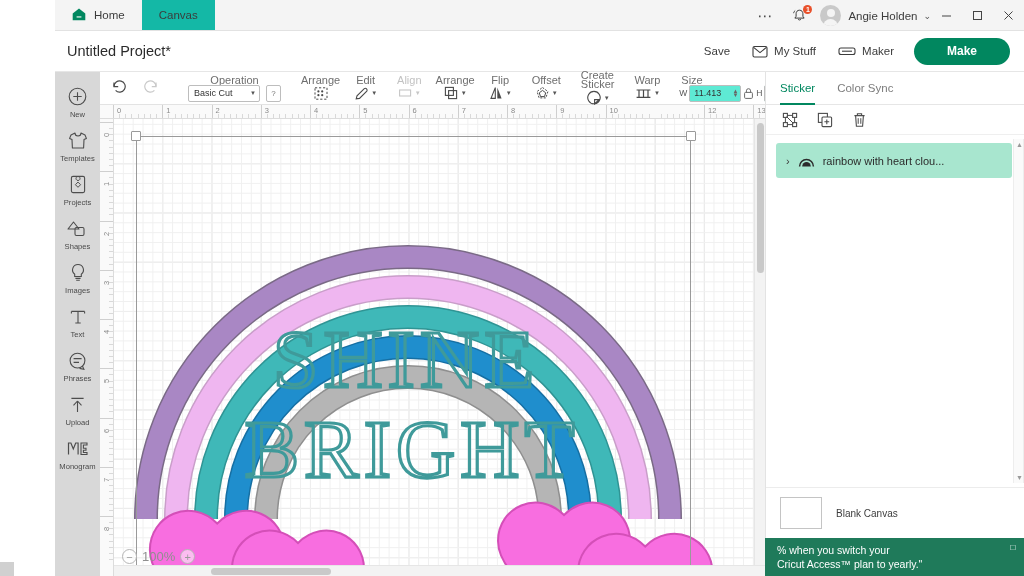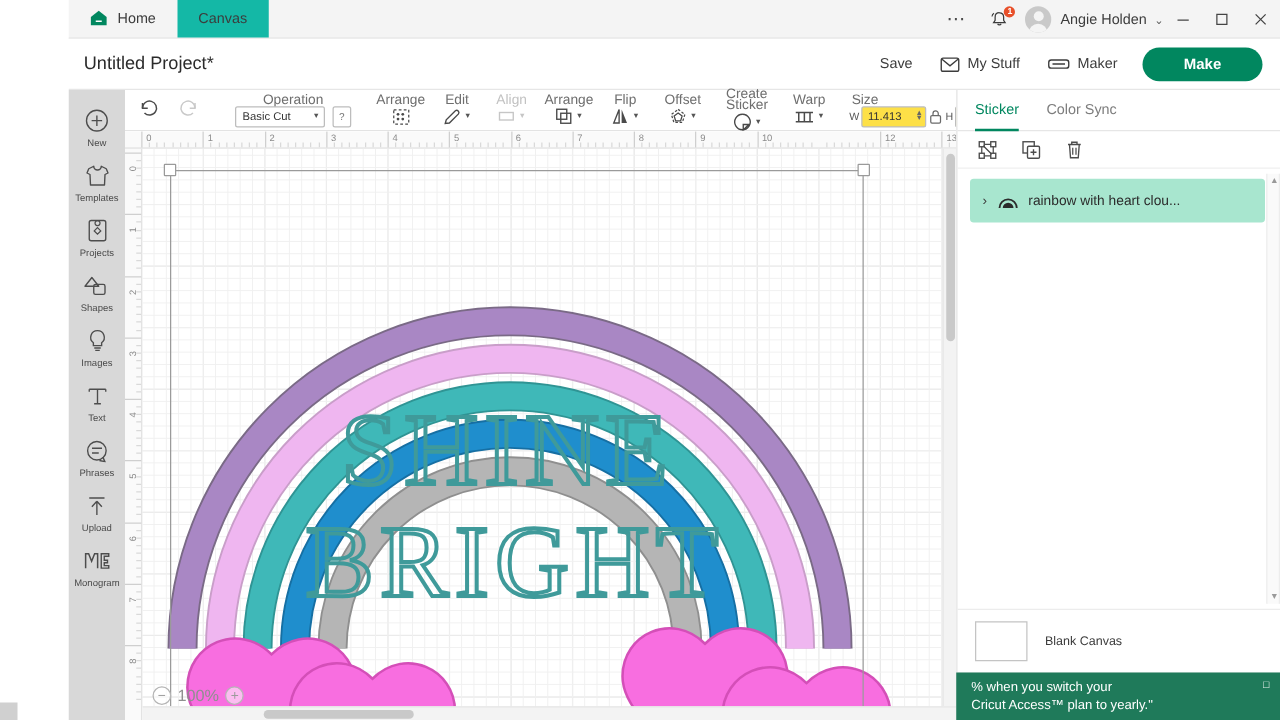--- a/index.html
+++ b/index.html
@@ -94,21 +94,21 @@
     width: 72px; justify-content: space-between; cursor: pointer;
   }
   .op-help {
     width: 15px; height: 17px; border: 1px solid #bdbdbd; border-radius: 2px;
     font-size: 8px; color: #777; display: flex; align-items: center; justify-content: center;
     margin-left: 4px; background: #fff; cursor: pointer;
   }
   .size-grp { display: flex; align-items: center; gap: 4px; }
   .size-field {
     display: flex; align-items: center; border: 1px solid #bdbdbd; border-radius: 2px;
-    height: 17px; background: #fde047; padding: 0 2px 0 4px; font-size: 9px; color: #333; width: 52px;
+    height: 17px; background: #5eead4; padding: 0 2px 0 4px; font-size: 9px; color: #333; width: 52px;
   }
   .size-field .v { flex: 1; }
   .spin { display: flex; flex-direction: column; line-height: 4px; font-size: 6px; color: #666; }
   .size-lab { font-size: 8.5px; color: #555; }
   .lock-ico { color: #6a6a6a; display:flex; align-items:center; }
   .more-btn { font-size: 10px; color: #3c3c3c; padding: 0 8px; cursor: pointer; display:flex; align-items:center; gap:4px;}
 
   
   .canvas-wrap { position: absolute; left: 100px; top: 105px; width: 665px; height: 471px; background: #fff; overflow: hidden; }
   .ruler-h {

